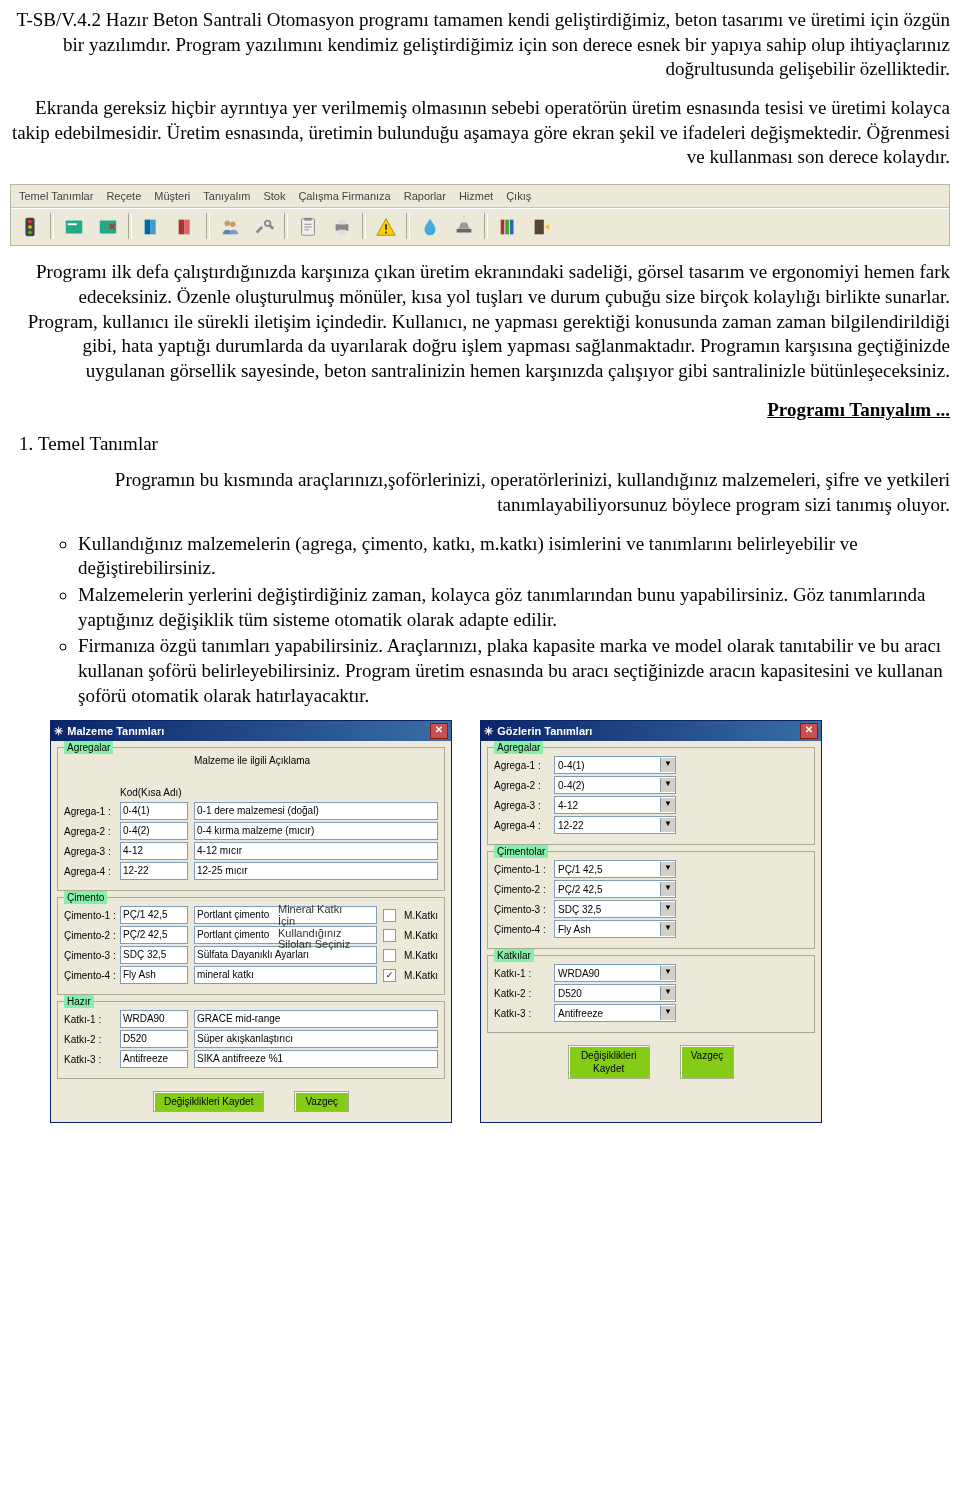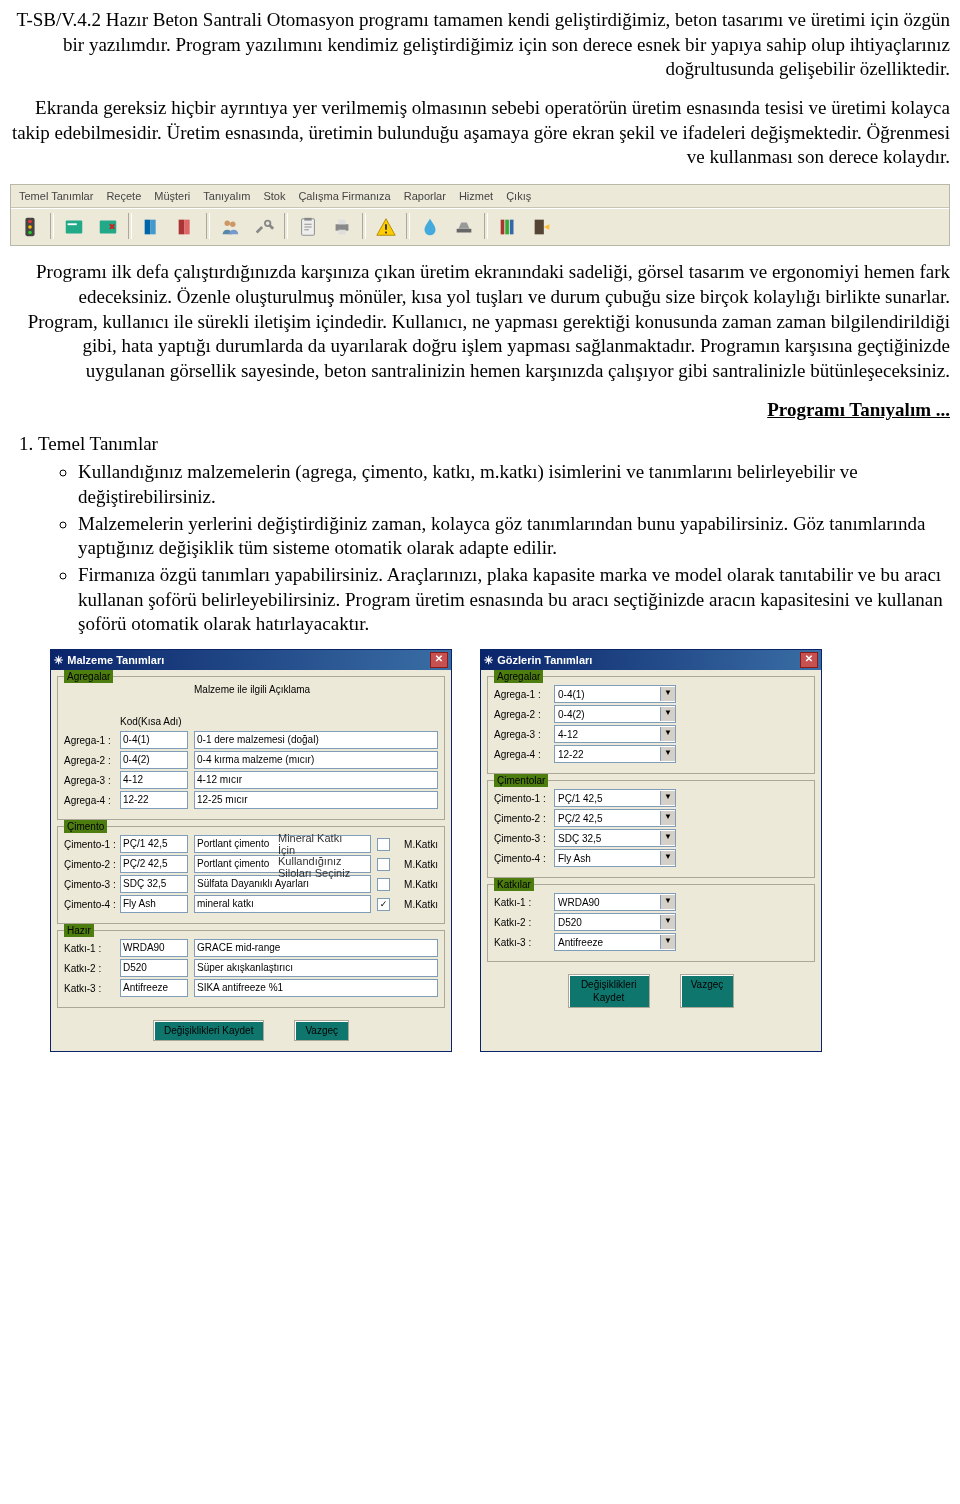--- a/index.html
+++ b/index.html
@@ -94,21 +94,21 @@
   }
   .grp {
     border: 1px solid #aca899;
     margin: 6px;
     padding: 6px 6px 8px 6px;
     position: relative;
   }
   .grp-label {
     position: absolute;
     top: -7px; left: 6px;
-    background: #4d7c0f;
+    background: #86efac;
     padding: 0 3px;
     font-size: 10px;
   }
   .row {
     display: flex;
     align-items: center;
     margin: 2px 0;
   }
   .row label { width: 56px; }
   .cell-input {
@@ -121,40 +121,40 @@
   }
   .col-header {
     display: flex;
     margin: 0 0 3px 56px;
     gap: 12px;
   }
   .col-header span:first-child { width: 62px; margin-top: 32px; }
   .cement-row .cell-input.short { width: 62px; }
   .cement-row .cell-input.long { flex: 1; margin-left: 6px; }
   .chk {
-    display: flex; align-items: center; gap: 14px; margin-left: 6px;
+    display: flex; align-items: center; gap: 8px; margin-left: 6px;
   }
   .chk .box {
     width: 11px; height: 11px; border: 1px solid #7f9db9; background: #fff;
     text-align: center; line-height: 10px; font-size: 9px;
   }
   .dropdown {
     display: flex; align-items: center;
     border: 1px solid #7f9db9; background: #fff;
     height: 16px; width: 140px;
   }
   .dropdown span.val { flex: 1; padding: 0 3px; font-size: 10px; }
   .dropdown span.arr {
     width: 14px; height: 14px; background: #d4d0c8;
     border-left: 1px solid #7f9db9;
     text-align: center; line-height: 12px; font-size: 8px;
   }
   .dlg-btns { display: flex; gap: 30px; justify-content: center; padding: 6px 0 10px; }
   .dlg-btn {
-    background: #0f766e; border: 1px solid #aca899;
+    background: #84cc16; border: 1px solid #aca899;
     padding: 3px 10px; font-size: 10px;
     box-shadow: inset 1px 1px #fff;
   }
   .mineral-box {
     position: absolute;
     top: 6px; right: 86px;
     width: 80px;
     font-size: 11px;
     color: #333;
     line-height: 1.05;
@@ -283,20 +283,21 @@
   </div>
 </div>
 
 <p>Programı ilk defa çalıştırdığınızda karşınıza çıkan üretim ekranındaki sadeliği, görsel tasarım ve ergonomiyi hemen fark edeceksiniz. Özenle oluşturulmuş mönüler, kısa yol tuşları ve durum çubuğu size birçok kolaylığı birlikte sunarlar. Program, kullanıcı ile sürekli iletişim içindedir. Kullanıcı, ne yapması gerektiği konusunda zaman zaman bilgilendirildiği gibi, hata yaptığı durumlarda da uyarılarak doğru işlem yapması sağlanmaktadır. Programın karşısına geçtiğinizde uygulanan görsellik sayesinde, beton santralinizin hemen karşınızda çalışıyor gibi santralinizle bütünleşeceksiniz.</p>
 
 <p class="section-title">Programı Tanıyalım ...</p>
 
 <ol class="numlist">
   <li>
     <span>Temel Tanımlar</span>
+    <p style="margin-top:12px">Programın bu kısmında araçlarınızı,şoförlerinizi, operatörlerinizi, kullandığınız malzemeleri, şifre ve yetkileri tanımlayabiliyorsunuz böylece program sizi tanımış oluyor.</p>
     <ul class="bullets">
       <li>Kullandığınız malzemelerin (agrega, çimento, katkı, m.katkı) isimlerini ve tanımlarını belirleyebilir ve değiştirebilirsiniz.</li>
       <li>Malzemelerin yerlerini değiştirdiğiniz zaman, kolayca göz tanımlarından bunu yapabilirsiniz. Göz tanımlarında yaptığınız değişiklik tüm sisteme otomatik olarak adapte edilir.</li>
       <li>Firmanıza özgü tanımları yapabilirsiniz. Araçlarınızı, plaka kapasite marka ve model olarak tanıtabilir ve bu aracı kullanan şoförü belirleyebilirsiniz. Program üretim esnasında bu aracı seçtiğinizde aracın kapasitesini ve kullanan şoförü otomatik olarak hatırlayacaktır.</li>
     </ul>
   </li>
 </ol>
 
 <div class="dialog-row">
 

